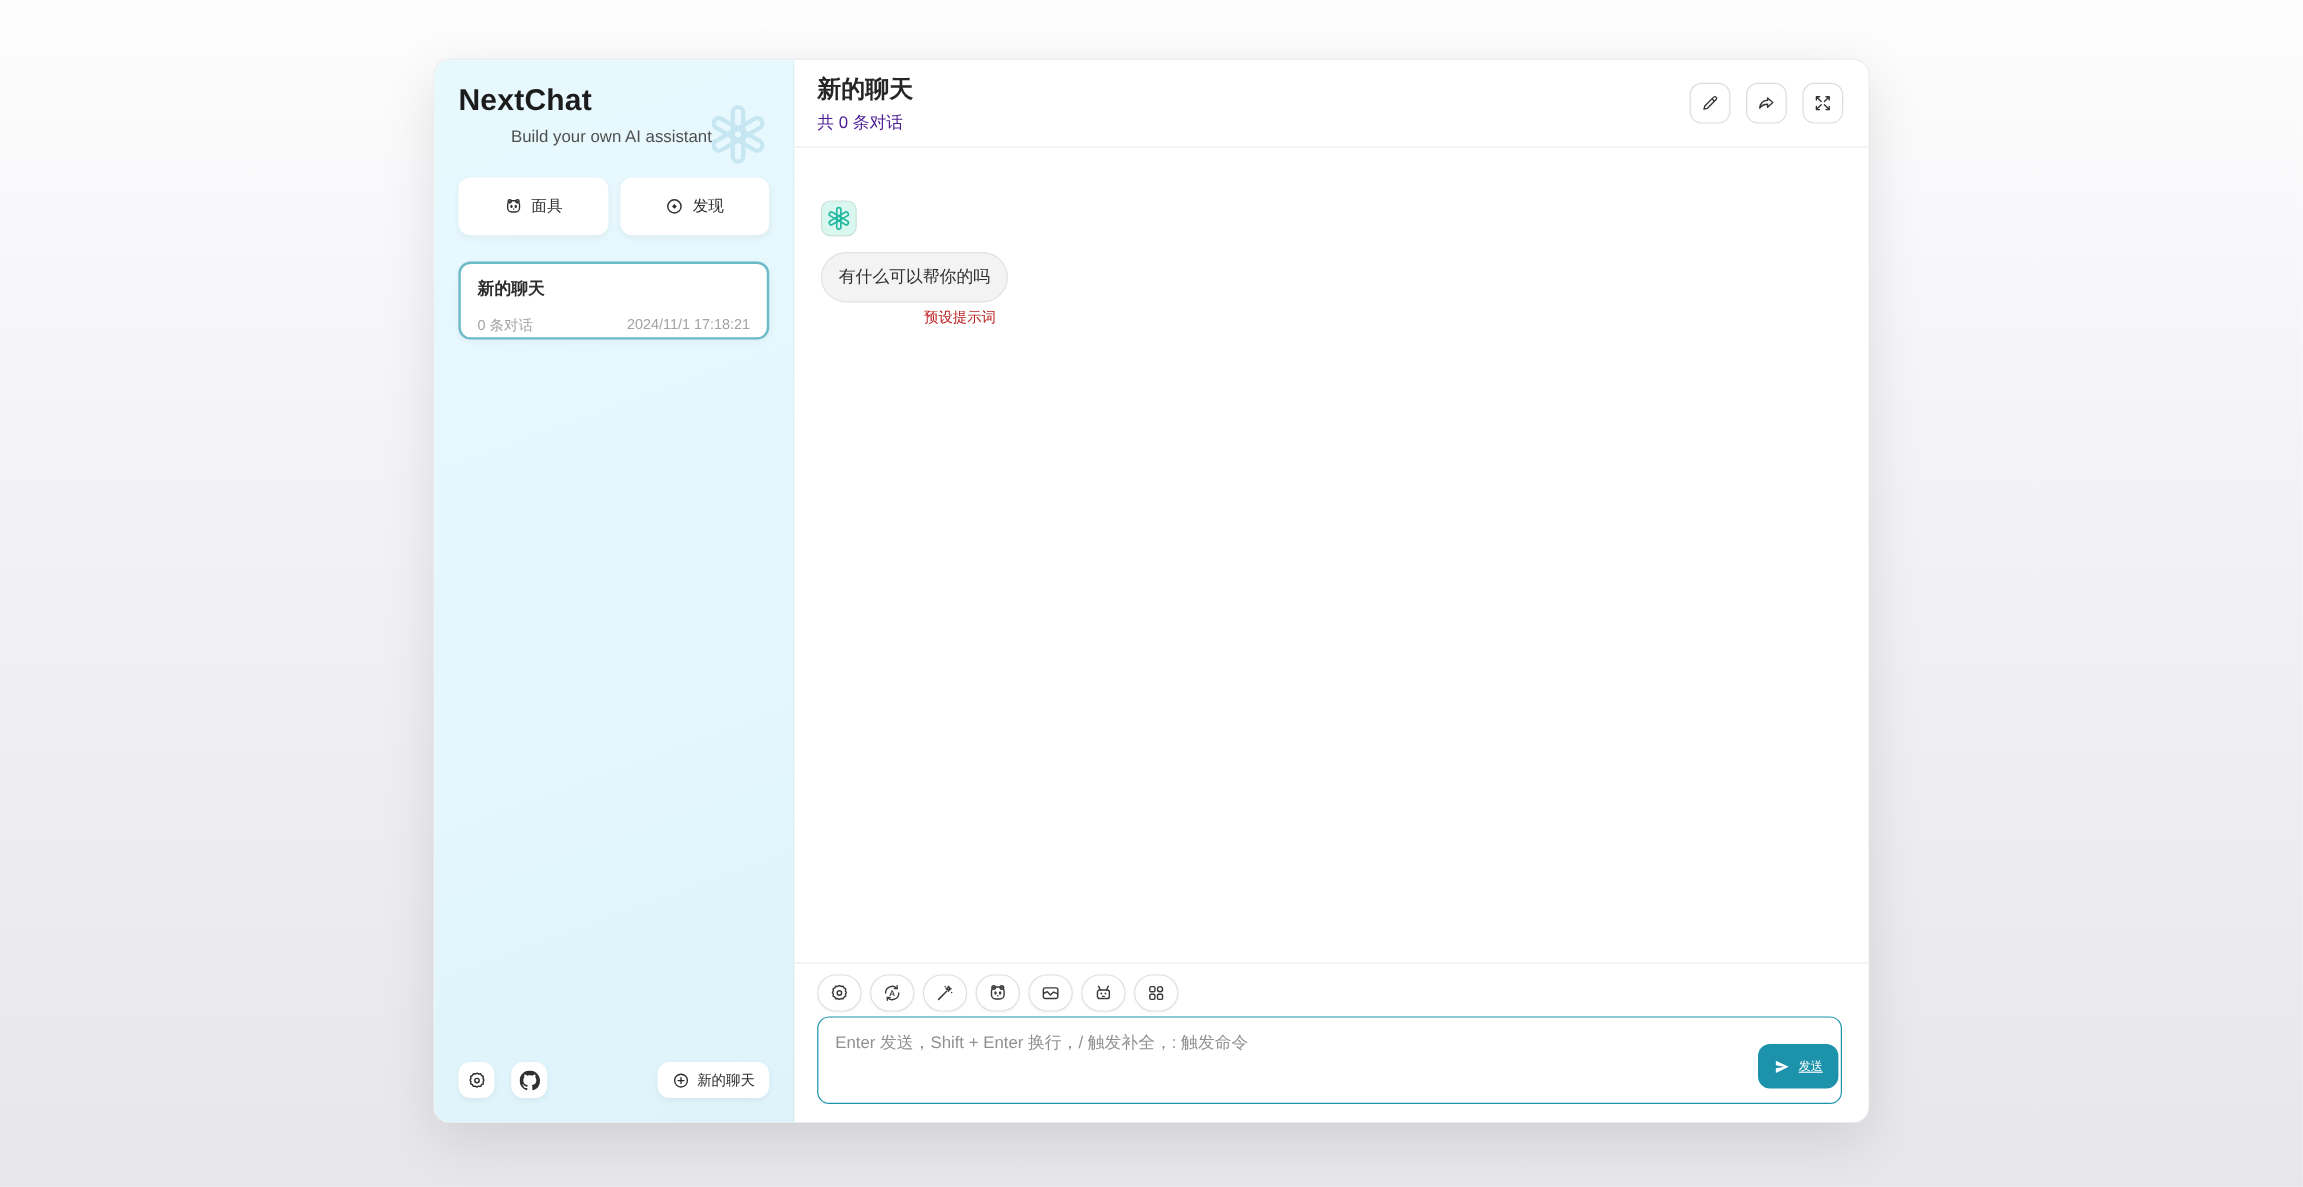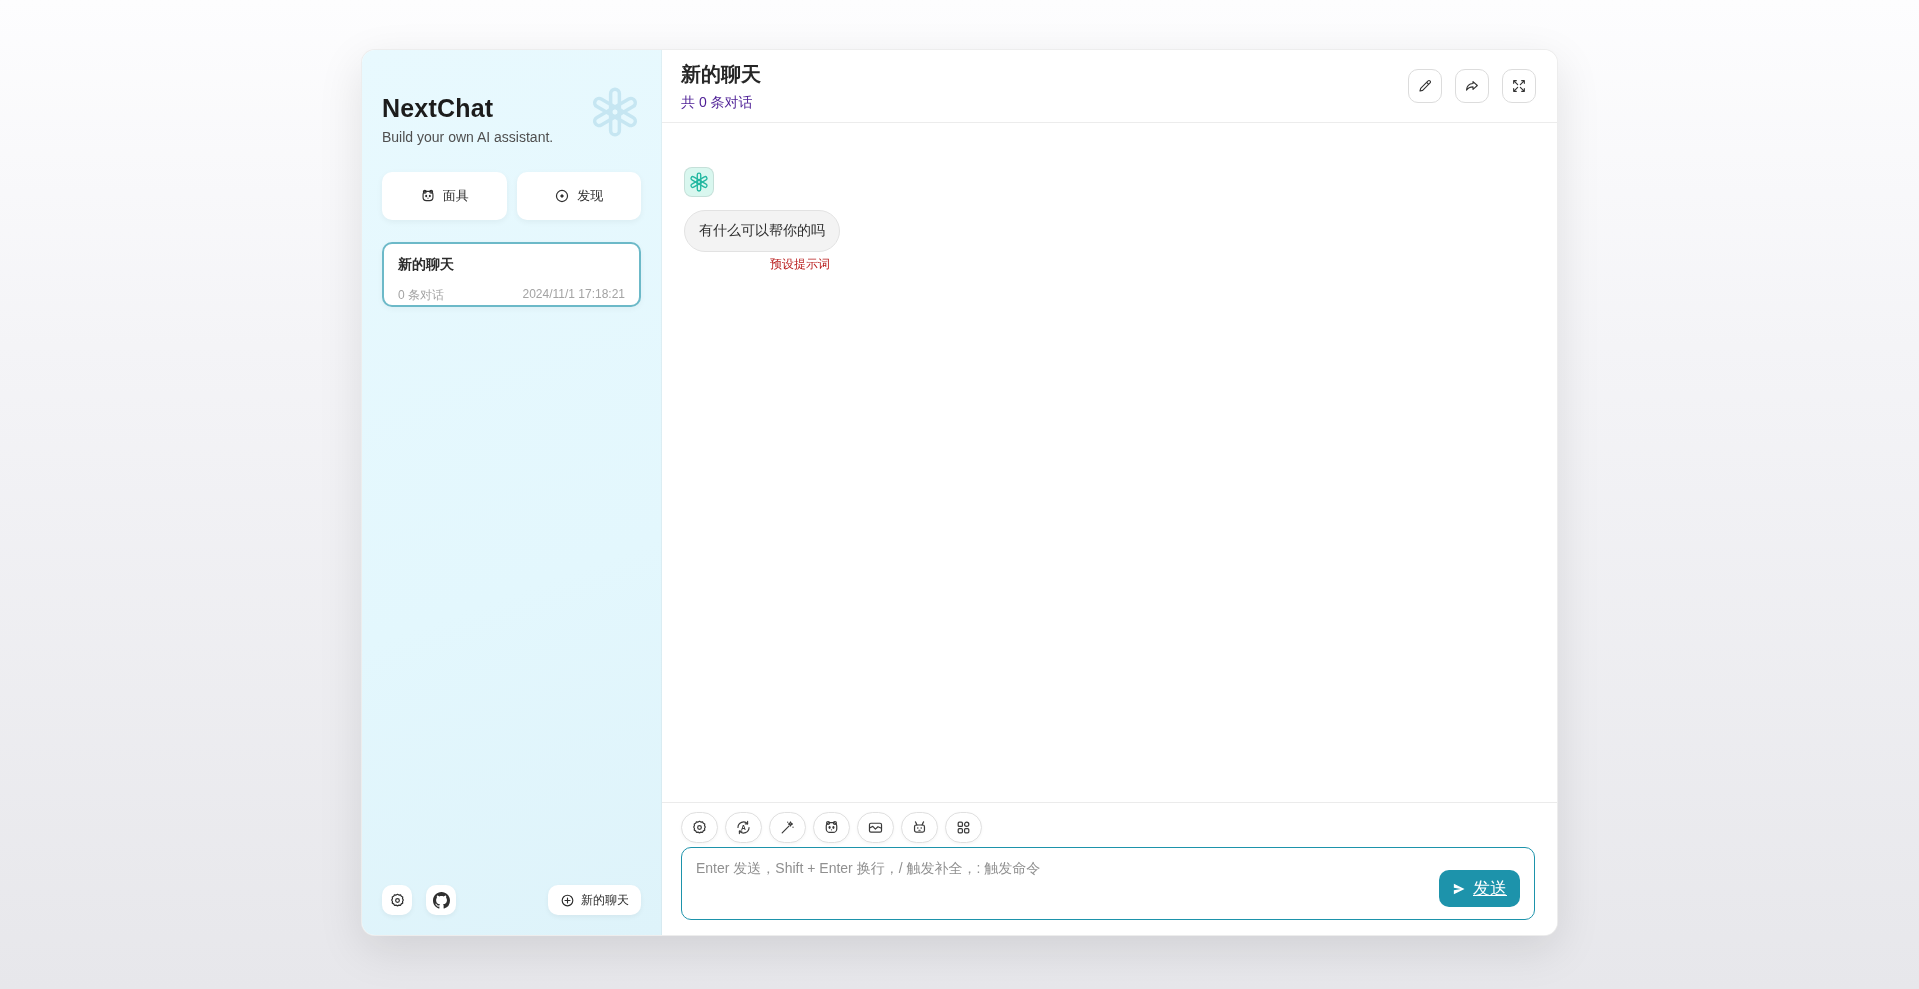--- a/index.html
+++ b/index.html
@@ -24,22 +24,22 @@
     border:1px solid rgba(0,0,0,.07);
     box-shadow:0 14px 45px rgba(0,0,0,.10);
   }
   
   .sidebar{
     width:300px; flex:0 0 300px; position:relative;
     background:linear-gradient(160deg,#e8f9fe 0%,var(--sidebar-bg) 60%,#def3fa 100%);
     padding:20px; display:flex; flex-direction:column;
     border-right:1px solid rgba(0,0,0,.04);
   }
-  .sb-title{ margin-top:24px; font-size:25px; font-weight:700; color:#1c1c1c; letter-spacing:.2px;}
-  .sb-subtitle{ margin-top:6px; font-size:14px; color:#4f4f4f; }
+  .sb-title{ margin-top:0; font-size:25px; font-weight:700; color:#1c1c1c; letter-spacing:.2px;}
+  .sb-subtitle{ margin-top:6px; font-size:14px; color:#4f4f4f;text-align:center; }
   .sb-logo{ position:absolute; top:34px; right:18px; color:var(--sidebar-logo); }
   .sb-btn-row{ display:flex; gap:10px; margin-top:27px; }
   .sb-btn{
     flex:1; height:48px; background:#fff; border:none; border-radius:10px;
     display:flex; align-items:center; justify-content:center; gap:7px;
     font-size:13px; color:#2f2f2f; cursor:pointer;
     box-shadow:0 2px 6px rgba(0,0,0,.05);
     font-family:inherit;
   }
   .chat-list{ margin-top:22px; }
@@ -98,23 +98,23 @@
   .input-box{
     position:relative; height:73px; border:1.5px solid var(--primary); border-radius:10px;
     background:#fff;
   }
   .input-box textarea{
     width:100%; height:100%; border:none; outline:none; resize:none; background:transparent;
     padding:12px 110px 12px 14px; font-size:14px; color:#303030; font-family:inherit;
   }
   .input-box textarea::placeholder{ color:#909090; }
   .send-btn{
-    position:absolute; right:14px; bottom:12px; height:37px; padding:0 13px;
+    position:absolute; right:2px; bottom:12px; height:37px; padding:0 13px;
     background:var(--primary); color:#fff; border:none; border-radius:10px;
-    display:flex; align-items:center; gap:7px; font-size:17px; cursor:pointer;
+    display:flex; align-items:center; gap:7px; font-size:10px; cursor:pointer;
     font-family:inherit;
     text-decoration:underline;
   }
 </style>
 </head>
 <body>
 
 <svg width="0" height="0" style="position:absolute">
   <defs>
     <g id="openai-flower" fill="none" stroke="currentColor" stroke-width="8">

